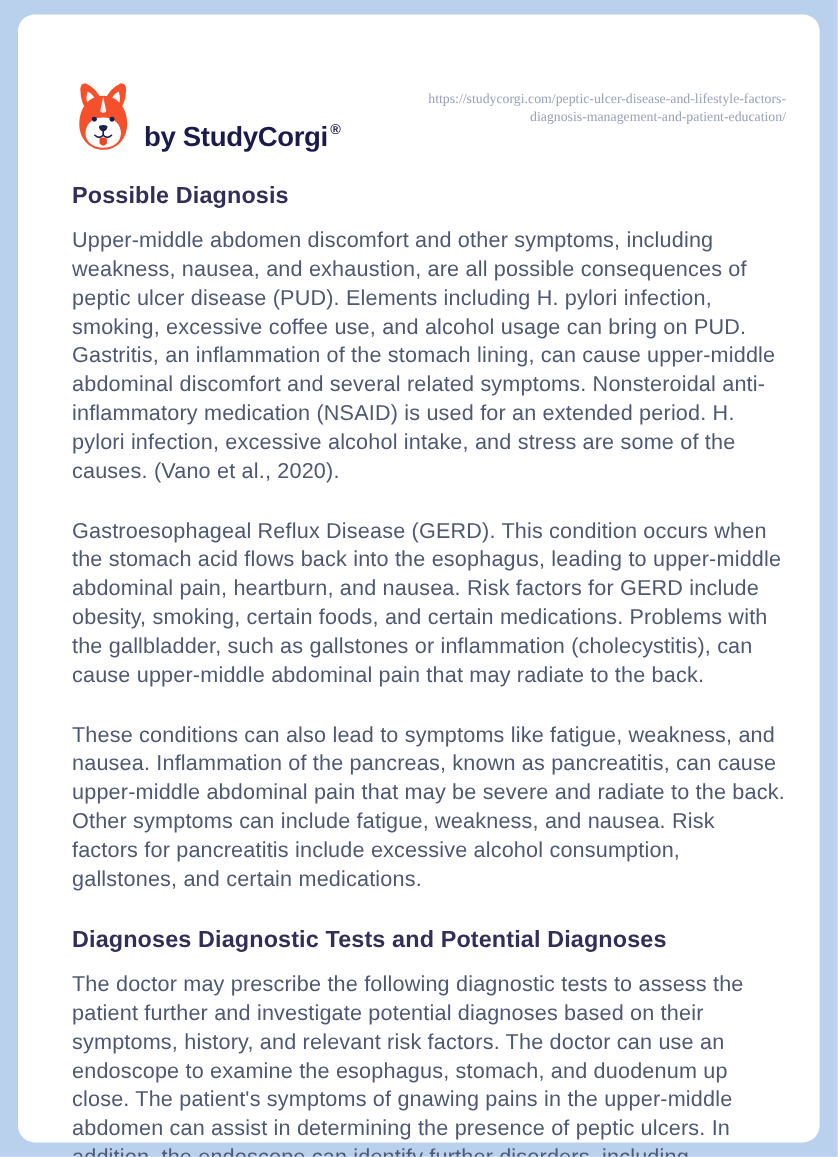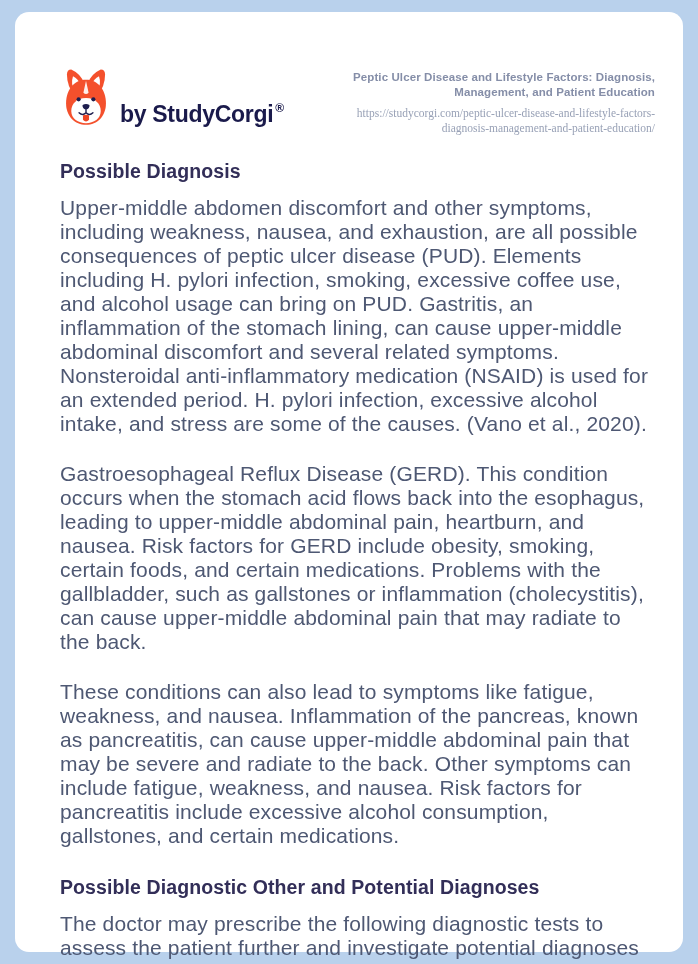--- a/index.html
+++ b/index.html
@@ -68,21 +68,21 @@
   .article { margin-top: 22px; }
   h2.section-heading {
     font-size: 19.5px;
     font-weight: 700;
     line-height: 26px;
     color: #322e58;
     letter-spacing: 0.1px;
   }
   h2.section-heading + p.paragraph { margin-top: 12px; }
   p.paragraph {
-    font-size: 21px;
+    font-size: 18px;
     line-height: 24px;
     color: #4e5873;
     letter-spacing: 0.15px;
     margin: 12px 0 26px;
     max-width: 600px;
   }
   .section + .section { margin-top: 1px; }
 </style>
 </head>
 <body>
@@ -114,35 +114,34 @@
 
           <path d="M30 47.5 L30 51 M30 51 Q26 55 22 51 M30 51 Q34 55 38 51" stroke="#1e1e4e" stroke-width="1.6" fill="none" stroke-linecap="round"></path>
 
           <path d="M26.5 54 Q30 52.5 33.5 54 L33.5 59 Q30 63 26.5 59 Z" fill="#ee4423"></path>
         </svg>
       </span>
       <span class="brand-label"><span>by StudyCorgi</span><span class="registered-mark">®</span></span>
     </div>
 
     <div class="title-block">
-      <div class="doc-title">Peptic Ulcer Disease and Lifestyle Factors: Diagnosis, Management, and Patient Education</div>
       <div class="doc-url">https://studycorgi.com/peptic-ulcer-disease-and-lifestyle-factors-diagnosis-management-and-patient-education/</div>
     </div>
 
   </div>
 
   <div class="article">
 
     <div class="section">
       <h2 class="section-heading">Possible Diagnosis</h2>
       <p class="paragraph">Upper-middle abdomen discomfort and other symptoms, including weakness, nausea, and exhaustion, are all possible consequences of peptic ulcer disease (PUD). Elements including H. pylori infection, smoking, excessive coffee use, and alcohol usage can bring on PUD. Gastritis, an inflammation of the stomach lining, can cause upper-middle abdominal discomfort and several related symptoms. Nonsteroidal anti-inflammatory medication (NSAID) is used for an extended period. H. pylori infection, excessive alcohol intake, and stress are some of the causes. (Vano et al., 2020).</p>
       <p class="paragraph">Gastroesophageal Reflux Disease (GERD). This condition occurs when the stomach acid flows back into the esophagus, leading to upper-middle abdominal pain, heartburn, and nausea. Risk factors for GERD include obesity, smoking, certain foods, and certain medications. Problems with the gallbladder, such as gallstones or inflammation (cholecystitis), can cause upper-middle abdominal pain that may radiate to the back.</p>
       <p class="paragraph">These conditions can also lead to symptoms like fatigue, weakness, and nausea. Inflammation of the pancreas, known as pancreatitis, can cause upper-middle abdominal pain that may be severe and radiate to the back. Other symptoms can include fatigue, weakness, and nausea. Risk factors for pancreatitis include excessive alcohol consumption, gallstones, and certain medications.</p>
     </div>
 
     <div class="section">
-      <h2 class="section-heading">Possible Diagnostic Other and Potential Diagnoses</h2>
+      <h2 class="section-heading">Diagnoses Diagnostic Tests and Potential Diagnoses</h2>
       <p class="paragraph">The doctor may prescribe the following diagnostic tests to assess the patient further and investigate potential diagnoses based on their symptoms, history, and relevant risk factors. The doctor can use an endoscope to examine the esophagus, stomach, and duodenum up close. The patient's symptoms of gnawing pains in the upper-middle abdomen can assist in determining the presence of peptic ulcers. In addition, the endoscope can identify further disorders, including esophagitis or gastritis, which are both esophageal inflammations.</p>
     </div>
 
   </div>
 
 </div>
 
 </body></html>

